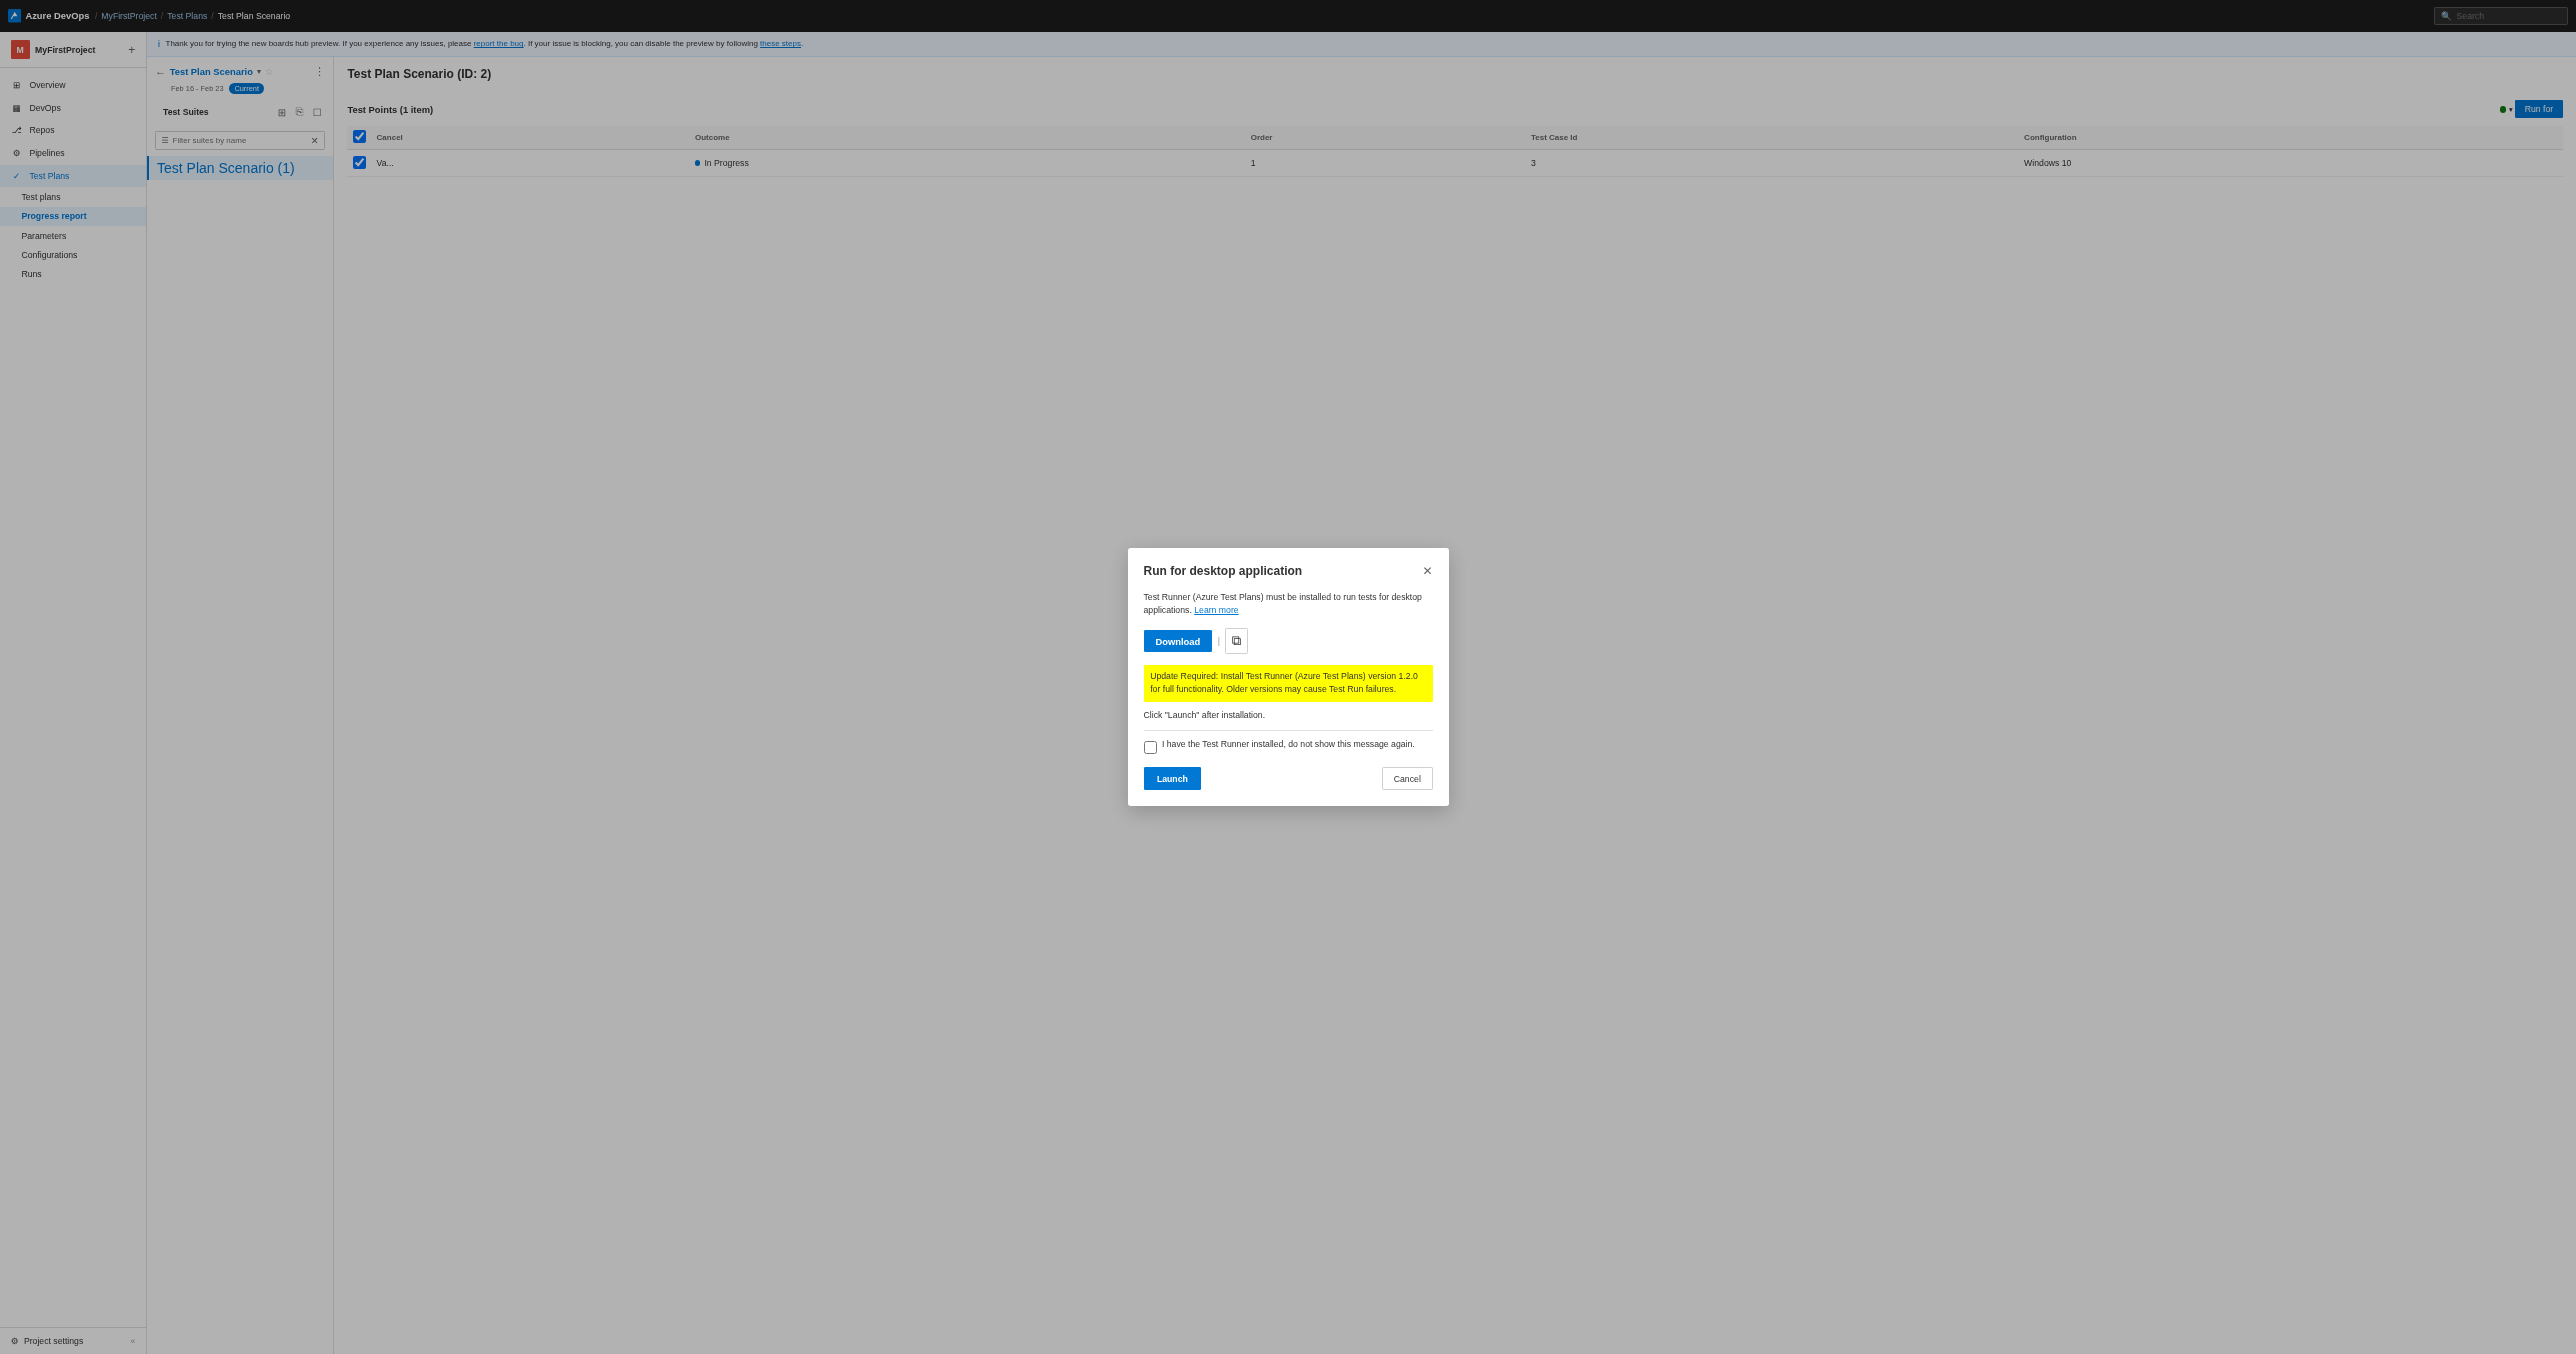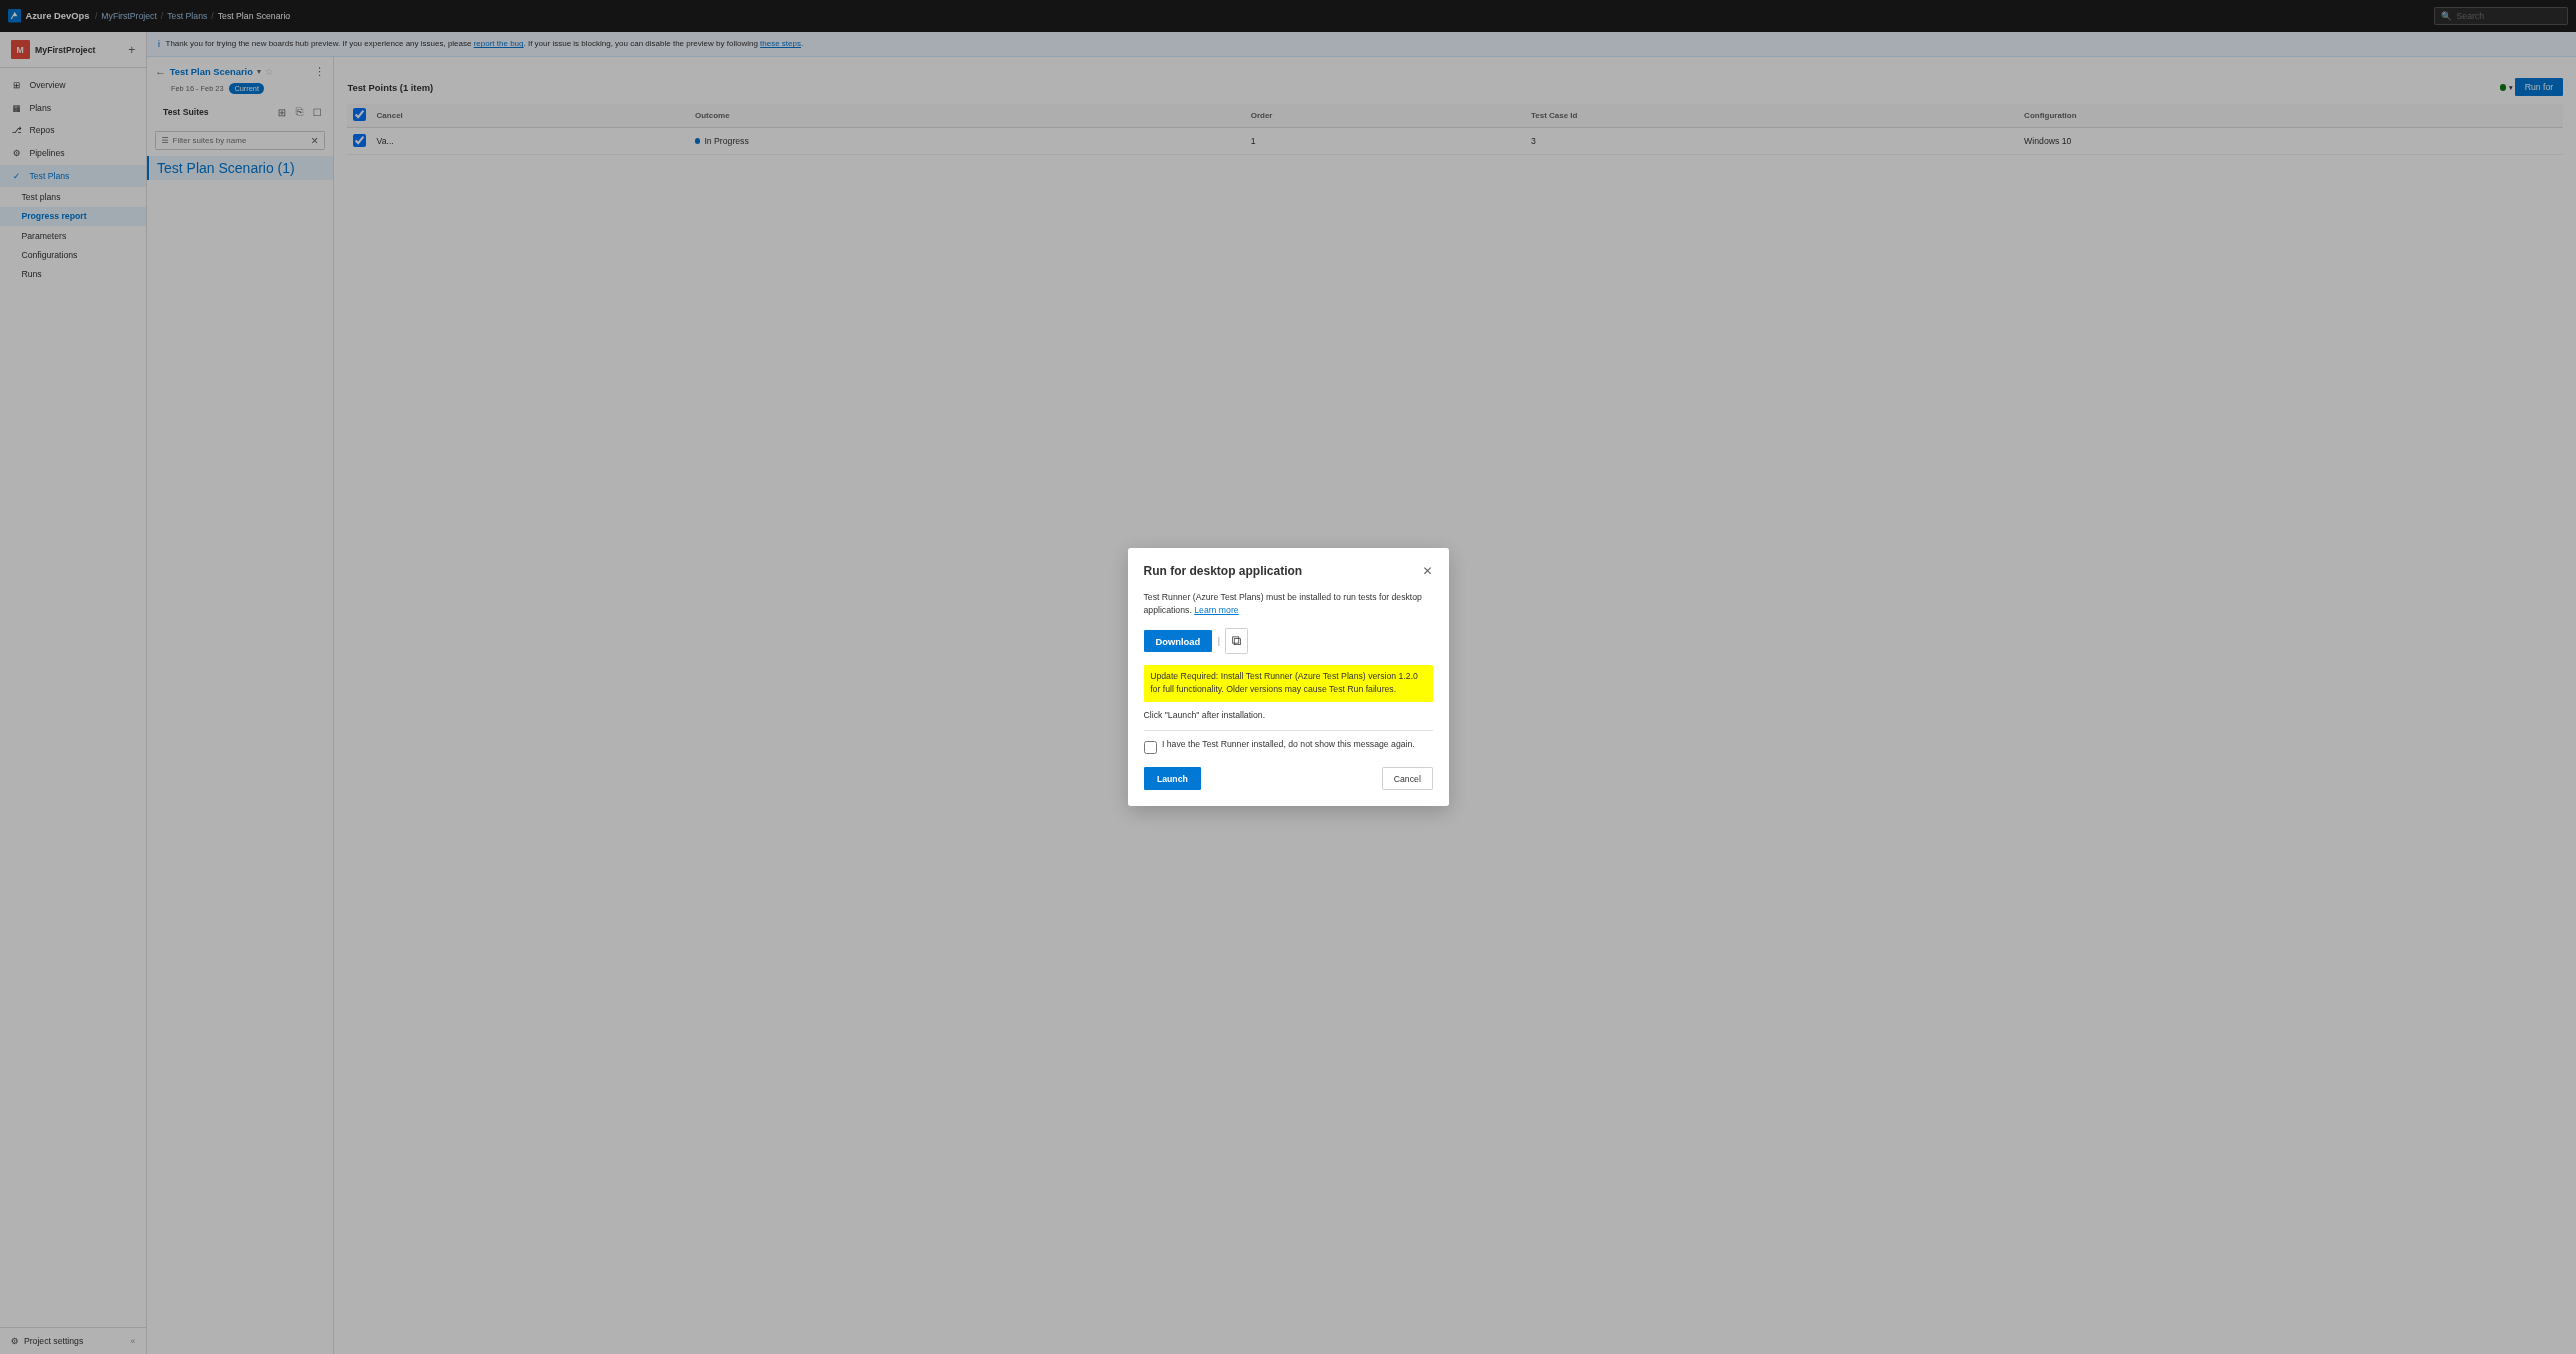--- a/index.html
+++ b/index.html
@@ -236,21 +236,21 @@
       <span class="sidebar-add-btn">+</span>
     </div>
 
     <nav class="sidebar-nav">
       <div class="sidebar-item">
         <span class="nav-icon">⊞</span>
         <span>Overview</span>
       </div>
       <div class="sidebar-item">
         <span class="nav-icon">▦</span>
-        <span>Plans</span>
+        <span>DevOps</span>
       </div>
       <div class="sidebar-item">
         <span class="nav-icon">⎇</span>
         <span>Repos</span>
       </div>
       <div class="sidebar-item">
         <span class="nav-icon">⚙</span>
         <span>Pipelines</span>
       </div>
       <div class="sidebar-item active">
@@ -324,20 +324,21 @@
           <span class="suites-filter-clear">✕</span>
         </div>
 
         <div class="suite-item selected">
           <span>Test Plan Scenario (1)</span>
         </div>
       </div>
 
       <div class="test-plan-area">
         <div class="test-plan-header">
+          <div class="test-plan-title">Test Plan Scenario (ID: 2)</div>
         </div>
 
         <div class="test-points-area">
           <div class="test-points-header">
             <span class="test-points-title">Test Points (1 item)</span>
             <div style="display:flex;align-items:center;gap:2.7px;">
               <div class="status-green"></div>
               <span style="font-size:7.4px;color:#333;">▾</span>
               <button class="run-for-btn">
                 <span>Run for</span>

